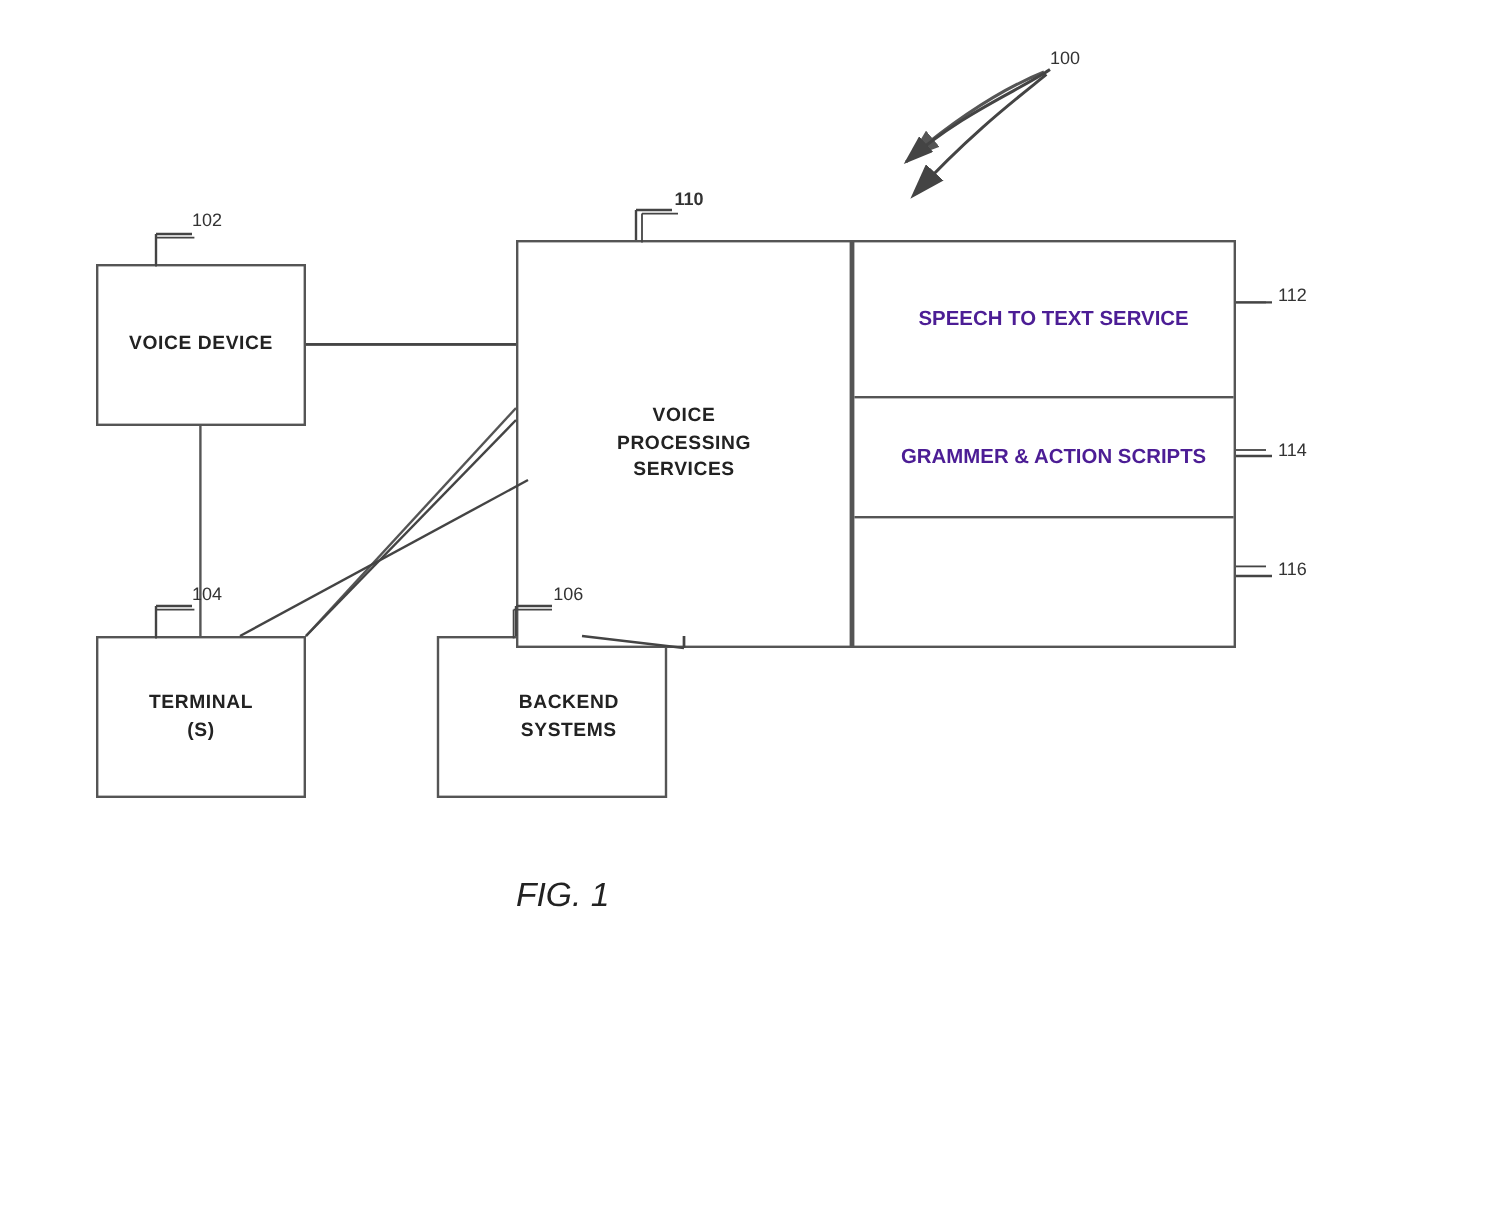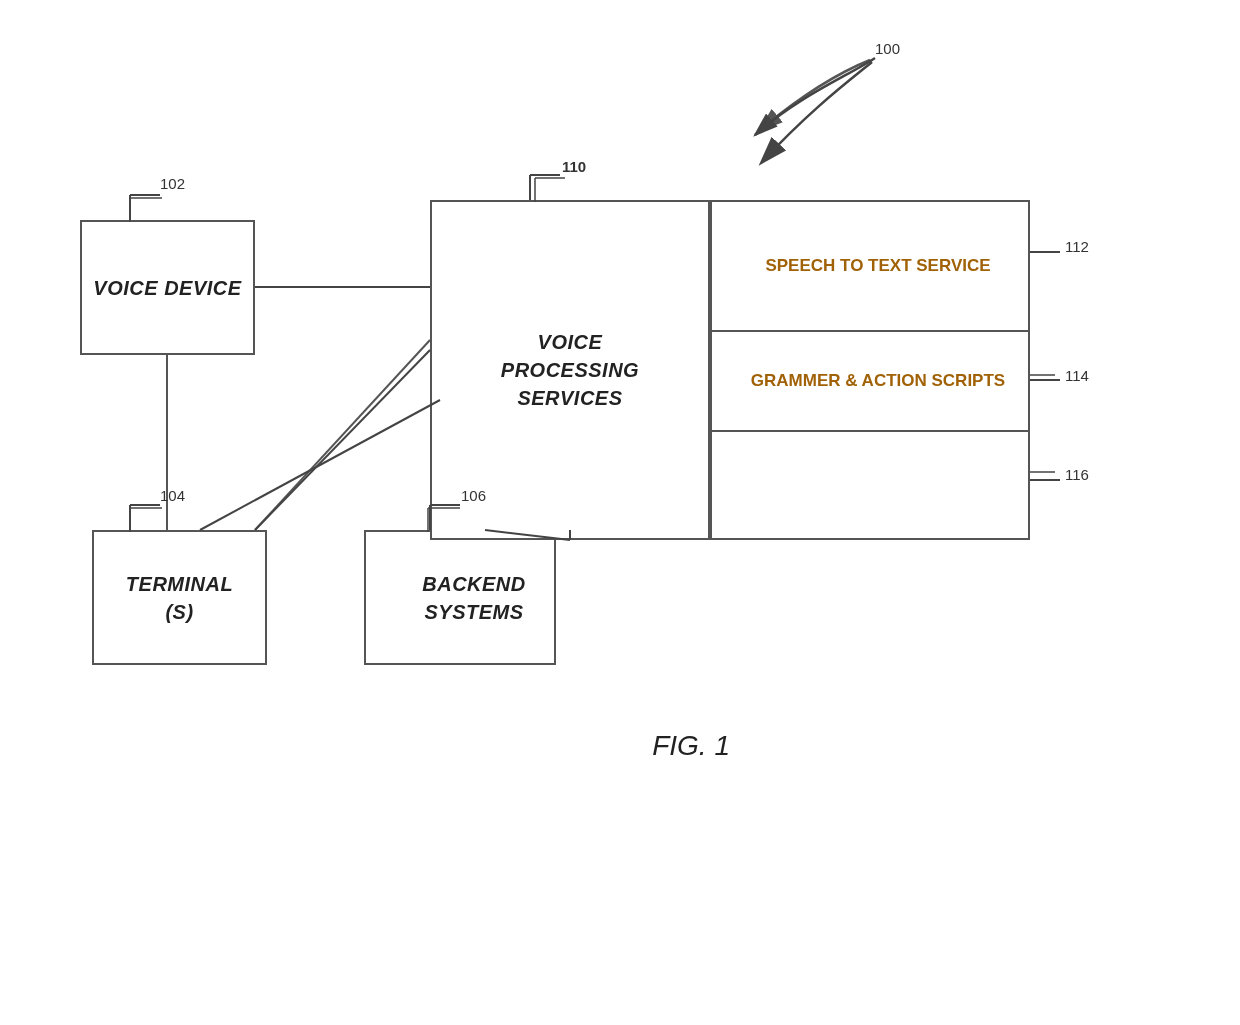--- a/index.html
+++ b/index.html
@@ -19,41 +19,40 @@
     }
     
     .box {
       position: absolute;
       border: 2px solid #555;
       background: #fff;
       display: flex;
       align-items: center;
       justify-content: center;
       text-align: center;
-      font-size: 20px;
+      font-size: 16px;
       font-weight: bold;
       letter-spacing: 0.5px;
       color: #222;
       line-height: 1.4;
-      font-style: italic;
     }
     
     .ref-label {
       position: absolute;
       font-size: 15px;
       color: #333;
       font-weight: normal;
     }
     
     .fig-caption {
       position: absolute;
       font-size: 28px;
       font-style: italic;
       color: #222;
-      text-align: right;
+      text-align: left;
     }
     
     .lines-svg {
       position: absolute;
       top: 0; left: 0;
       width: 1240px;
       height: 1025px;
       pointer-events: none;
     }
     
@@ -65,21 +64,21 @@
     }
     
     #voice-device {
       left: 80px;
       top: 220px;
       width: 175px;
       height: 135px;
     }
     
     #terminal {
-      left: 92px;
+      left: 80px;
       top: 530px;
       width: 175px;
       height: 135px;
     }
     
     #backend {
       left: 364px;
       top: 530px;
       width: 192px;
       height: 135px;
@@ -99,21 +98,21 @@
       position: absolute;
       left: 0;
       width: 100%;
       border: none;
       display: flex;
       align-items: center;
       justify-content: center;
       text-align: center;
       font-size: 17px;
       font-weight: bold;
-      color: #a16207;
+      color: #4c1d95;
       line-height: 1.35;
       padding-left: 16px;
     }
   </style>
 </head>
 <body>
 
 <div class="diagram-container">
 
   <svg class="lines-svg">

